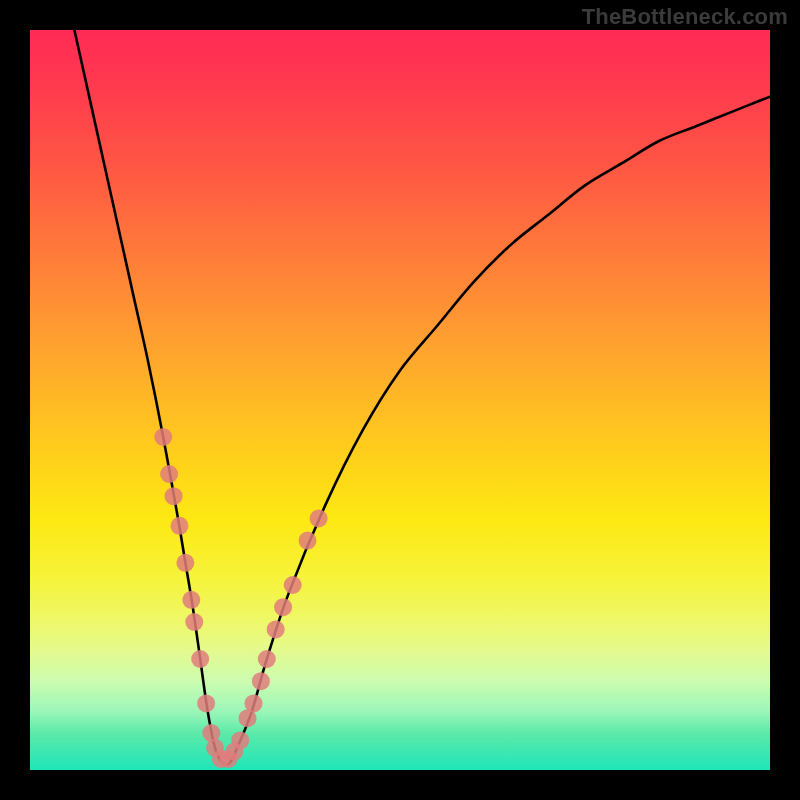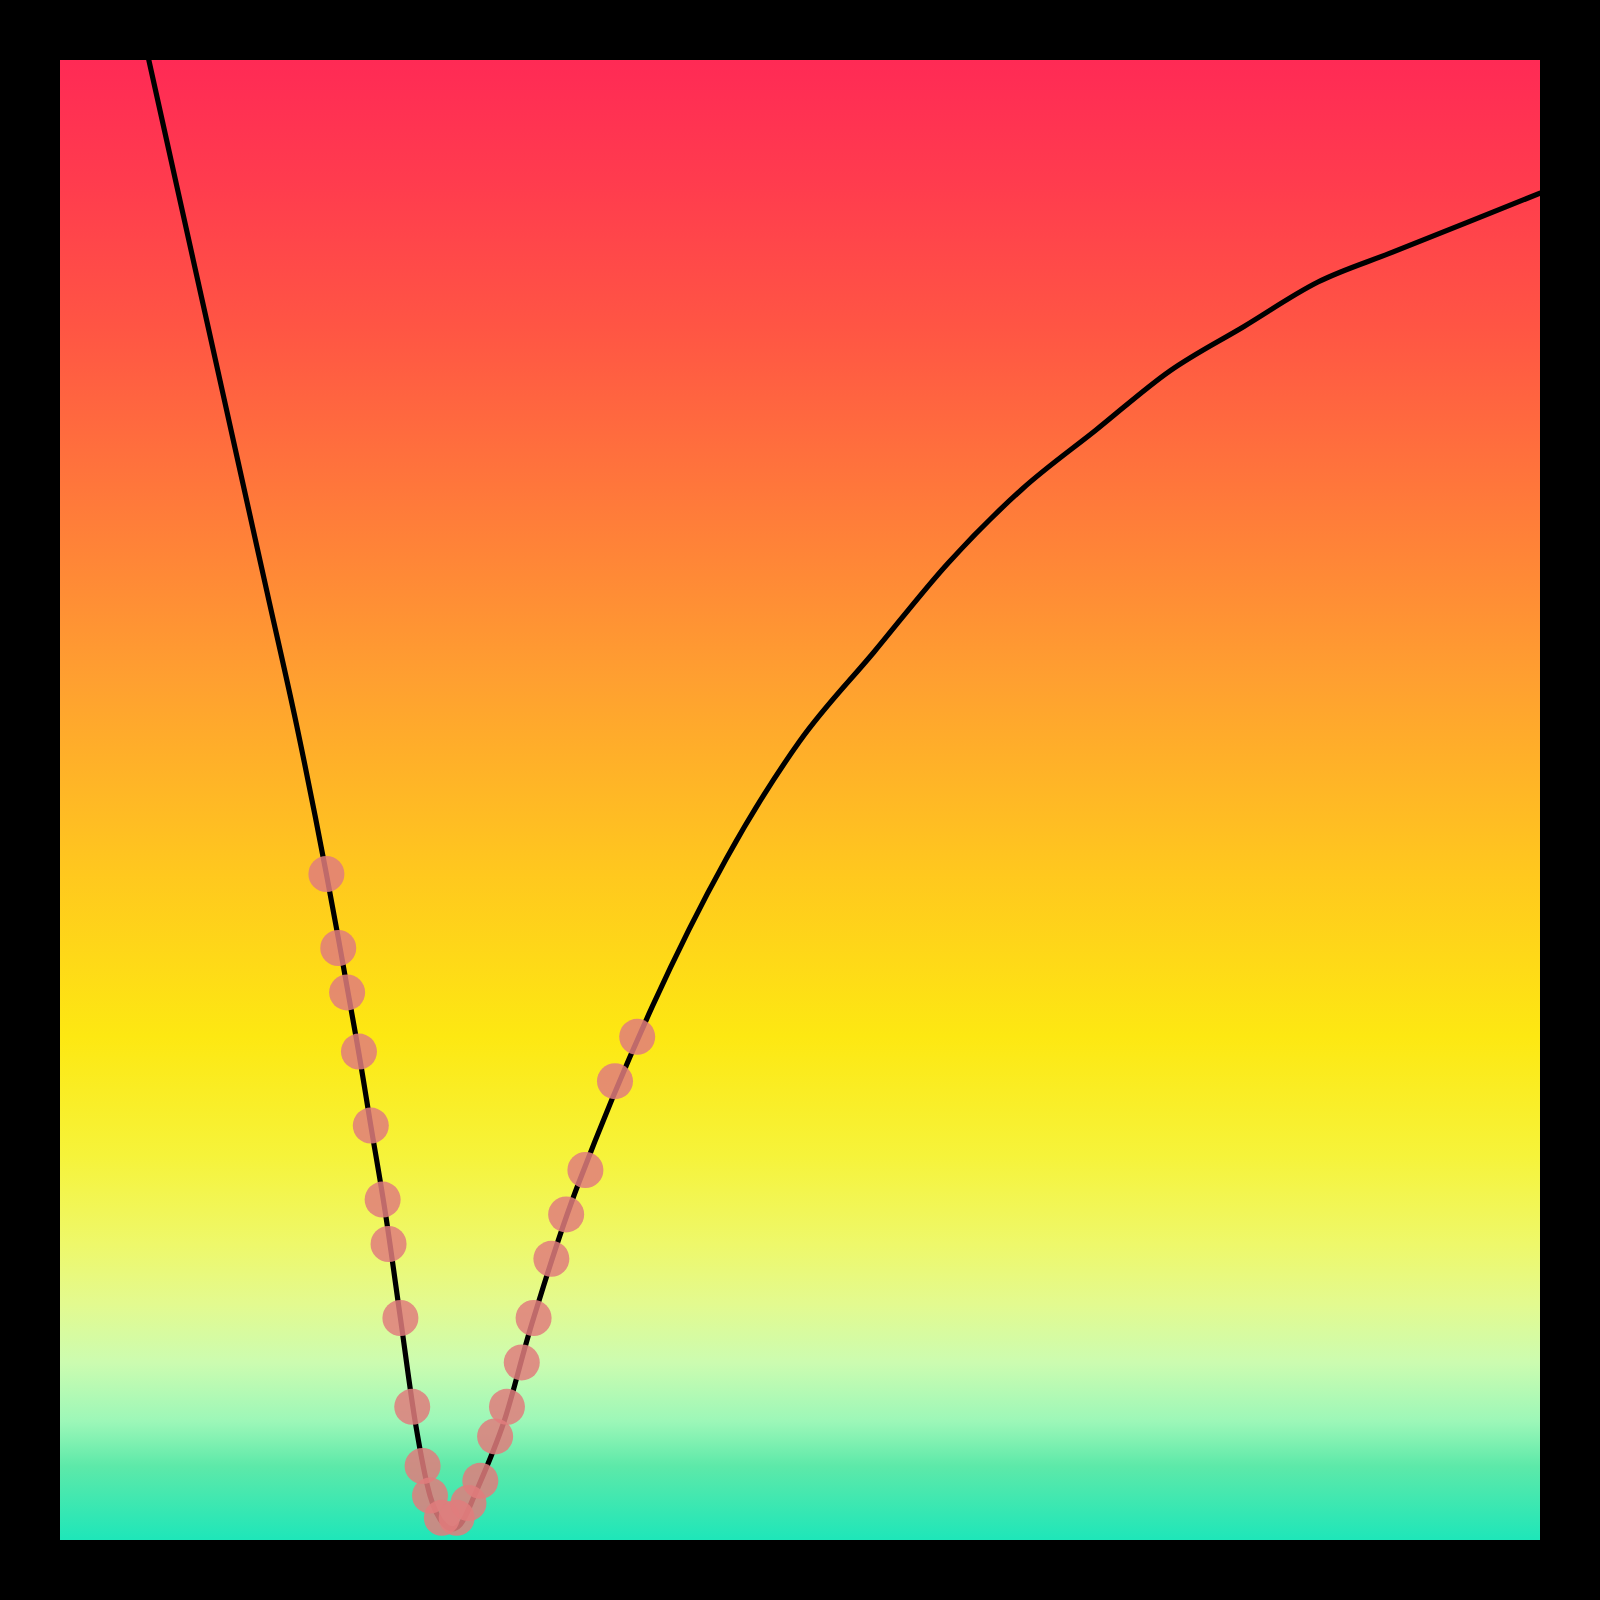--- a/index.html
+++ b/index.html
@@ -66,20 +66,21 @@
     top: 0;
     left: 0;
     width: 100%;
     height: 100%;
   }
 </style>
 </head>
 <body>
 
 <div class="frame">
+  <div class="watermark">TheBottleneck.com</div>
   <div class="plot-area">
     <div class="gradient-bg"></div>
     <svg class="curve" viewBox="0 0 740 740" preserveAspectRatio="none">
       <path id="curve-path" fill="none" stroke="#000" stroke-width="2.6" stroke-linecap="round" d="M 44.40 0.00 C 46.87 11.10, 54.27 44.40, 59.20 66.60 C 64.13 88.80, 69.07 111.00, 74.00 133.20 C 78.93 155.40, 83.87 177.60, 88.80 199.80 C 93.73 222.00, 98.67 244.20, 103.60 266.40 C 108.53 288.60, 113.47 309.57, 118.40 333.00 C 123.33 356.43, 128.27 381.10, 133.20 407.00 C 138.13 432.90, 144.30 467.43, 148.00 488.40 C 151.70 509.37, 152.93 518.00, 155.40 532.80 C 157.87 547.60, 160.33 561.17, 162.80 577.20 C 165.27 593.23, 167.73 611.73, 170.20 629.00 C 172.67 646.27, 175.13 666.00, 177.60 680.80 C 180.07 695.60, 182.53 709.17, 185.00 717.80 C 187.47 726.43, 189.93 730.13, 192.40 732.60 C 194.87 735.07, 197.33 735.07, 199.80 732.60 C 202.27 730.13, 203.50 726.43, 207.20 717.80 C 210.90 709.17, 217.07 695.60, 222.00 680.80 C 226.93 666.00, 230.63 648.73, 236.80 629.00 C 242.97 609.27, 249.13 588.30, 259.00 562.40 C 268.87 536.50, 283.67 500.73, 296.00 473.60 C 308.33 446.47, 320.67 421.80, 333.00 399.60 C 345.33 377.40, 357.67 357.67, 370.00 340.40 C 382.33 323.13, 394.67 310.80, 407.00 296.00 C 419.33 281.20, 431.67 265.17, 444.00 251.60 C 456.33 238.03, 468.67 225.70, 481.00 214.60 C 493.33 203.50, 505.67 194.87, 518.00 185.00 C 530.33 175.13, 542.67 164.03, 555.00 155.40 C 567.33 146.77, 579.67 140.60, 592.00 133.20 C 604.33 125.80, 616.67 117.17, 629.00 111.00 C 641.33 104.83, 653.67 101.13, 666.00 96.20 C 678.33 91.27, 690.67 86.33, 703.00 81.40 C 715.33 76.47, 733.83 69.07, 740.00 66.60"></path>
       <g id="markers">
           <circle cx="133.20" cy="407.00" r="9" fill="#e07d7d" fill-opacity="0.85"></circle>
           <circle cx="139.12" cy="444.00" r="9" fill="#e07d7d" fill-opacity="0.85"></circle>
           <circle cx="143.56" cy="466.20" r="9" fill="#e07d7d" fill-opacity="0.85"></circle>
           <circle cx="149.48" cy="495.80" r="9" fill="#e07d7d" fill-opacity="0.85"></circle>
           <circle cx="155.40" cy="532.80" r="9" fill="#e07d7d" fill-opacity="0.85"></circle>

